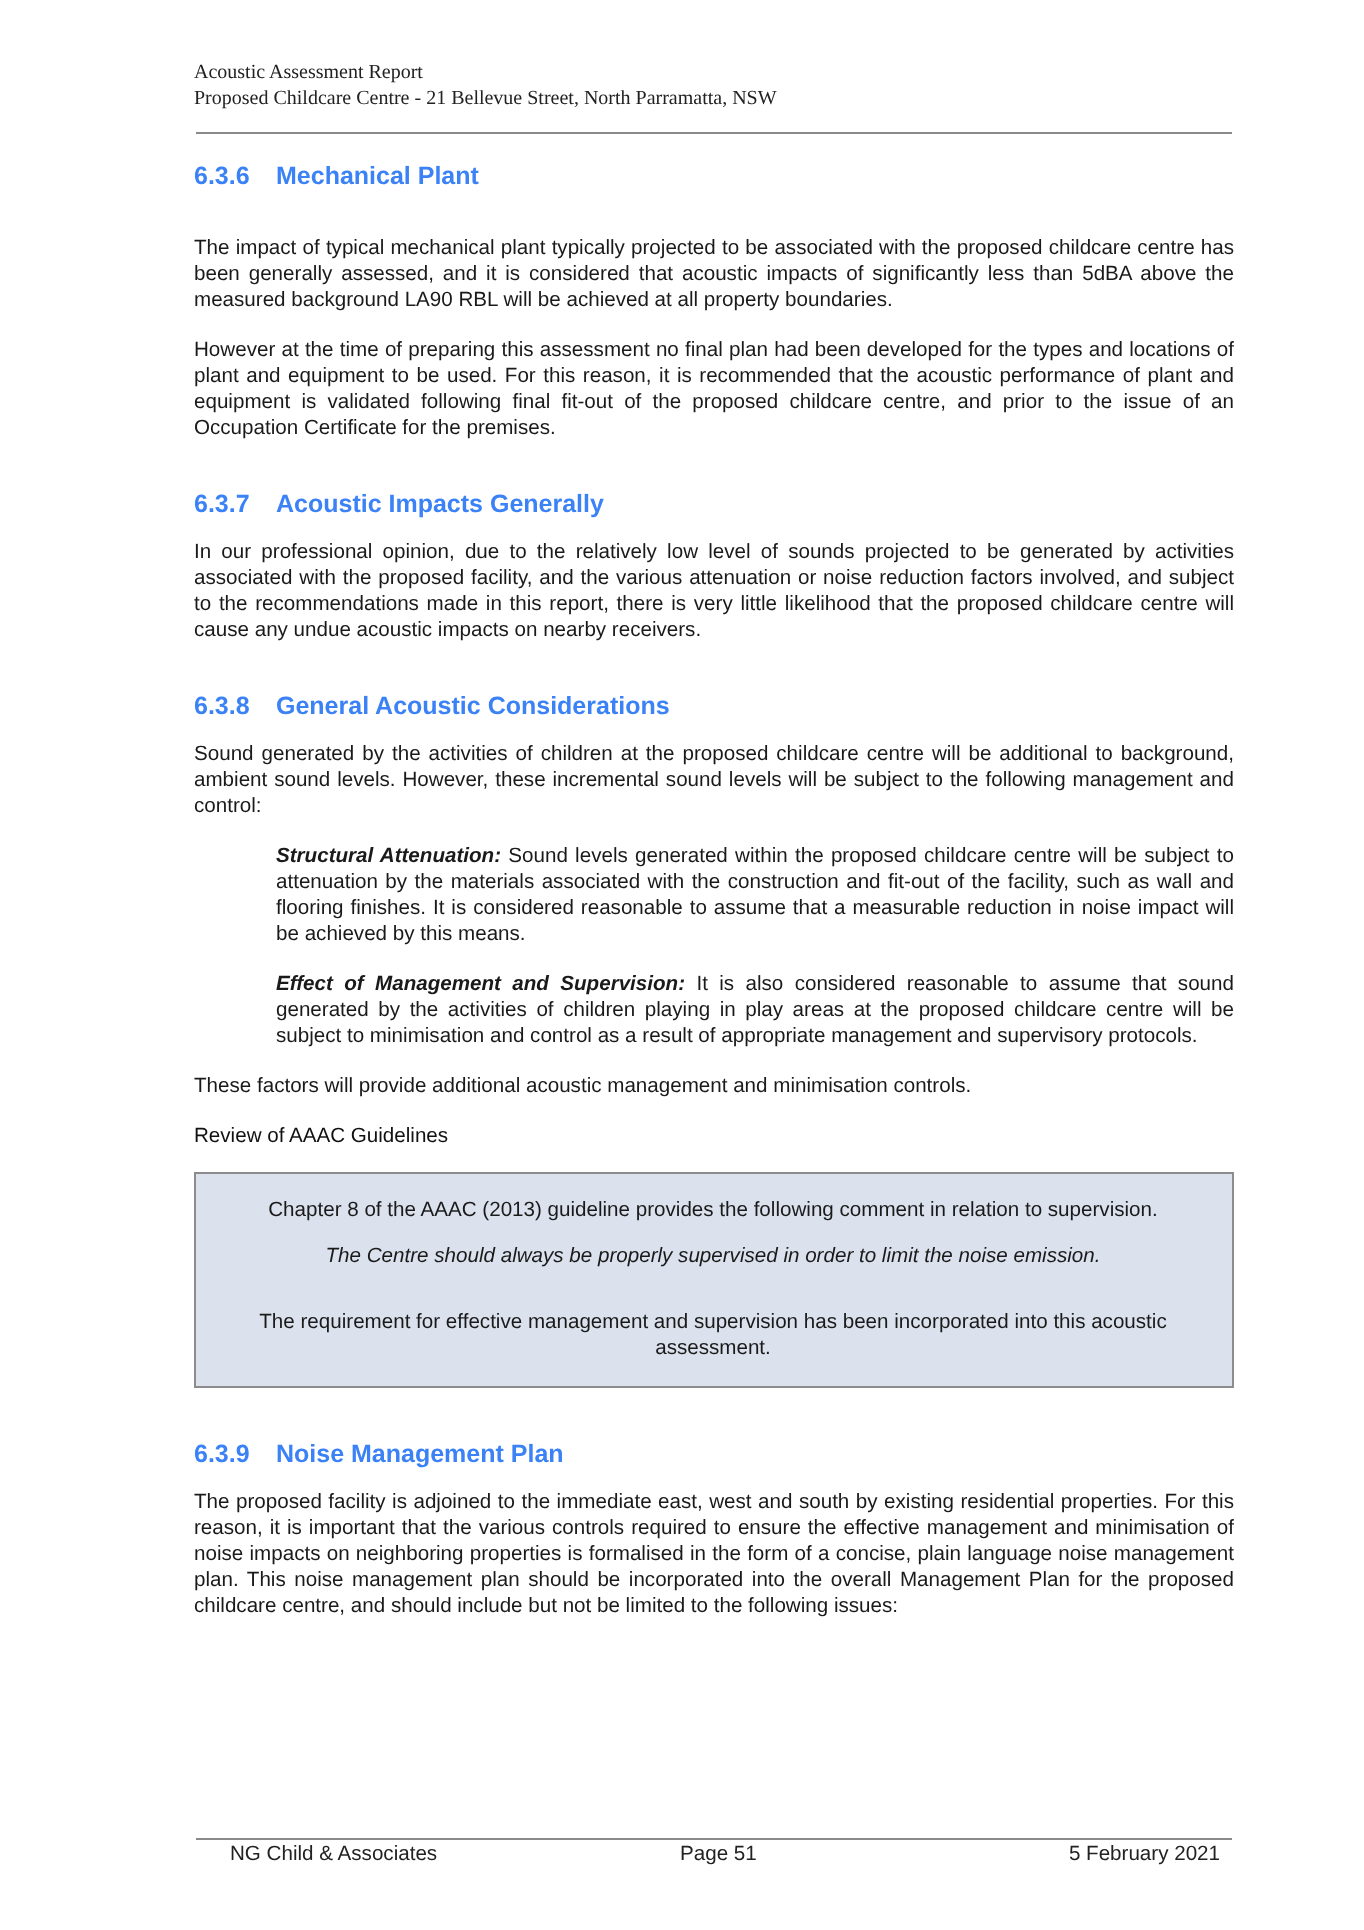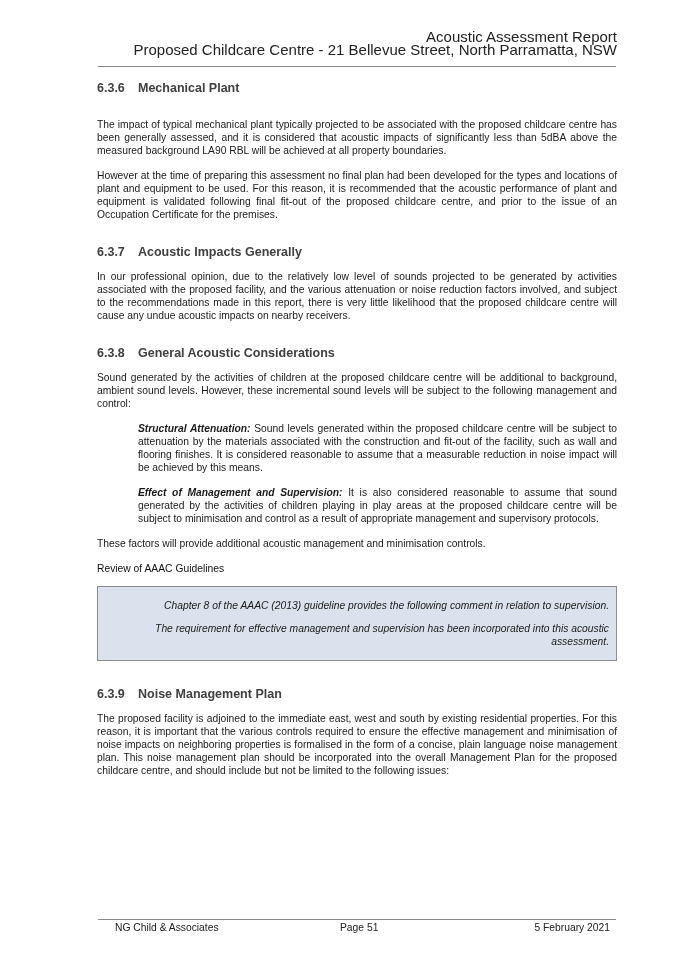--- a/index.html
+++ b/index.html
@@ -1,29 +1,29 @@
 <!DOCTYPE html>
 <html><head>
   <meta charset="utf-8">
   <style>
     html, body { margin: 0; padding: 0; background: #ffffff; }
     body { width: 682px; height: 965px; position: relative; overflow: hidden;
       font-family: "Liberation Sans", sans-serif; color: #111; }
-    .header { position: absolute; top: 30px; left: 97px; width: 520px; text-align: right;
-      font-size: 15px; line-height: 13px; color: #222; }
+    .header { position: absolute; top: 30px; left: 97px; width: 520px; text-align: left;
+      font-size: 10px; line-height: 13px; color: #222; font-family: Liberation Serif, serif; }
     .header-rule { position: absolute; top: 66px; left: 98px; width: 518px; height: 1px; background: #8a8a8a; }
     .content { position: absolute; top: 80px; left: 97px; width: 520px; }
-    h2 { font-size: 12.5px; font-weight: bold; margin: 0; line-height: 16px; color: #404040; }
+    h2 { font-size: 12.5px; font-weight: bold; margin: 0; line-height: 16px; color: #3b82f6; }
     h2 .num { display: inline-block; width: 41px; }
     p { font-size: 10.3px; line-height: 13px; margin: 0; text-align: justify; color: #1a1a1a; }
     .indent { margin-left: 41px; }
     .b { font-weight: bold; font-style: italic; }
     .sub { font-size: 10.3px; font-weight: normal; line-height: 13px; margin: 0; }
     .box { background: #dbe2ed; border: 1px solid #8c8c8c; padding: 12px 7px 12px 6px; }
-    .box p { text-align: right; font-style: italic; }
+    .box p { text-align: center; }
     .box .quote { font-style: italic; text-align: center; }
     .footer-rule { position: absolute; top: 919px; left: 98px; width: 518px; height: 1px; background: #8a8a8a; }
     .footer { position: absolute; top: 921px; left: 103px; width: 507px; font-size: 10.3px; line-height: 13px; color: #222; }
     .footer .l { position: absolute; left: 0; padding-left: 12px; }
     .footer .c { position: absolute; left: 237px; }
     .footer .r { position: absolute; right: 0; }
   </style>
 </head>
 <body>
 
@@ -54,21 +54,22 @@
     <h2>
       <span class="num">6.3.8</span><span>General Acoustic Considerations</span>
     </h2>
     <p style="margin-top:10px">Sound generated by the activities of children at the proposed childcare centre will be additional to background, ambient sound levels. However, these incremental sound levels will be subject to the following management and control:</p>
     <p class="indent" style="margin-top:12px"><span class="b">Structural Attenuation:</span><span> Sound levels generated within the proposed childcare centre will be subject to attenuation by the materials associated with the construction and fit-out of the facility, such as wall and flooring finishes. It is considered reasonable to assume that a measurable reduction in noise impact will be achieved by this means.</span></p>
     <p class="indent" style="margin-top:12px"><span class="b">Effect of Management and Supervision:</span><span> It is also considered reasonable to assume that sound generated by the activities of children playing in play areas at the proposed childcare centre will be subject to minimisation and control as a result of appropriate management and supervisory protocols.</span></p>
     <p style="margin-top:12px">These factors will provide additional acoustic management and minimisation controls.</p>
     <div class="sub" style="margin-top:12px">Review of AAAC Guidelines</div>
     <div class="box" style="margin-top:11px">
       <p>Chapter 8 of the AAAC (2013) guideline provides the following comment in relation to supervision.</p>
-      <p style="margin-top:10px">The requirement for effective management and supervision has been incorporated into this acoustic assessment.</p>
+      <p class="quote" style="margin-top:10px">The Centre should always be properly supervised in order to limit the noise emission.</p>
+      <p style="margin-top:20px">The requirement for effective management and supervision has been incorporated into this acoustic assessment.</p>
     </div>
   </section>
 
   <section style="margin-top:25px">
     <h2>
       <span class="num">6.3.9</span><span>Noise Management Plan</span>
     </h2>
     <p style="margin-top:10px">The proposed facility is adjoined to the immediate east, west and south by existing residential properties. For this reason, it is important that the various controls required to ensure the effective management and minimisation of noise impacts on neighboring properties is formalised in the form of a concise, plain language noise management plan. This noise management plan should be incorporated into the overall Management Plan for the proposed childcare centre, and should include but not be limited to the following issues:</p>
   </section>
 </div>

